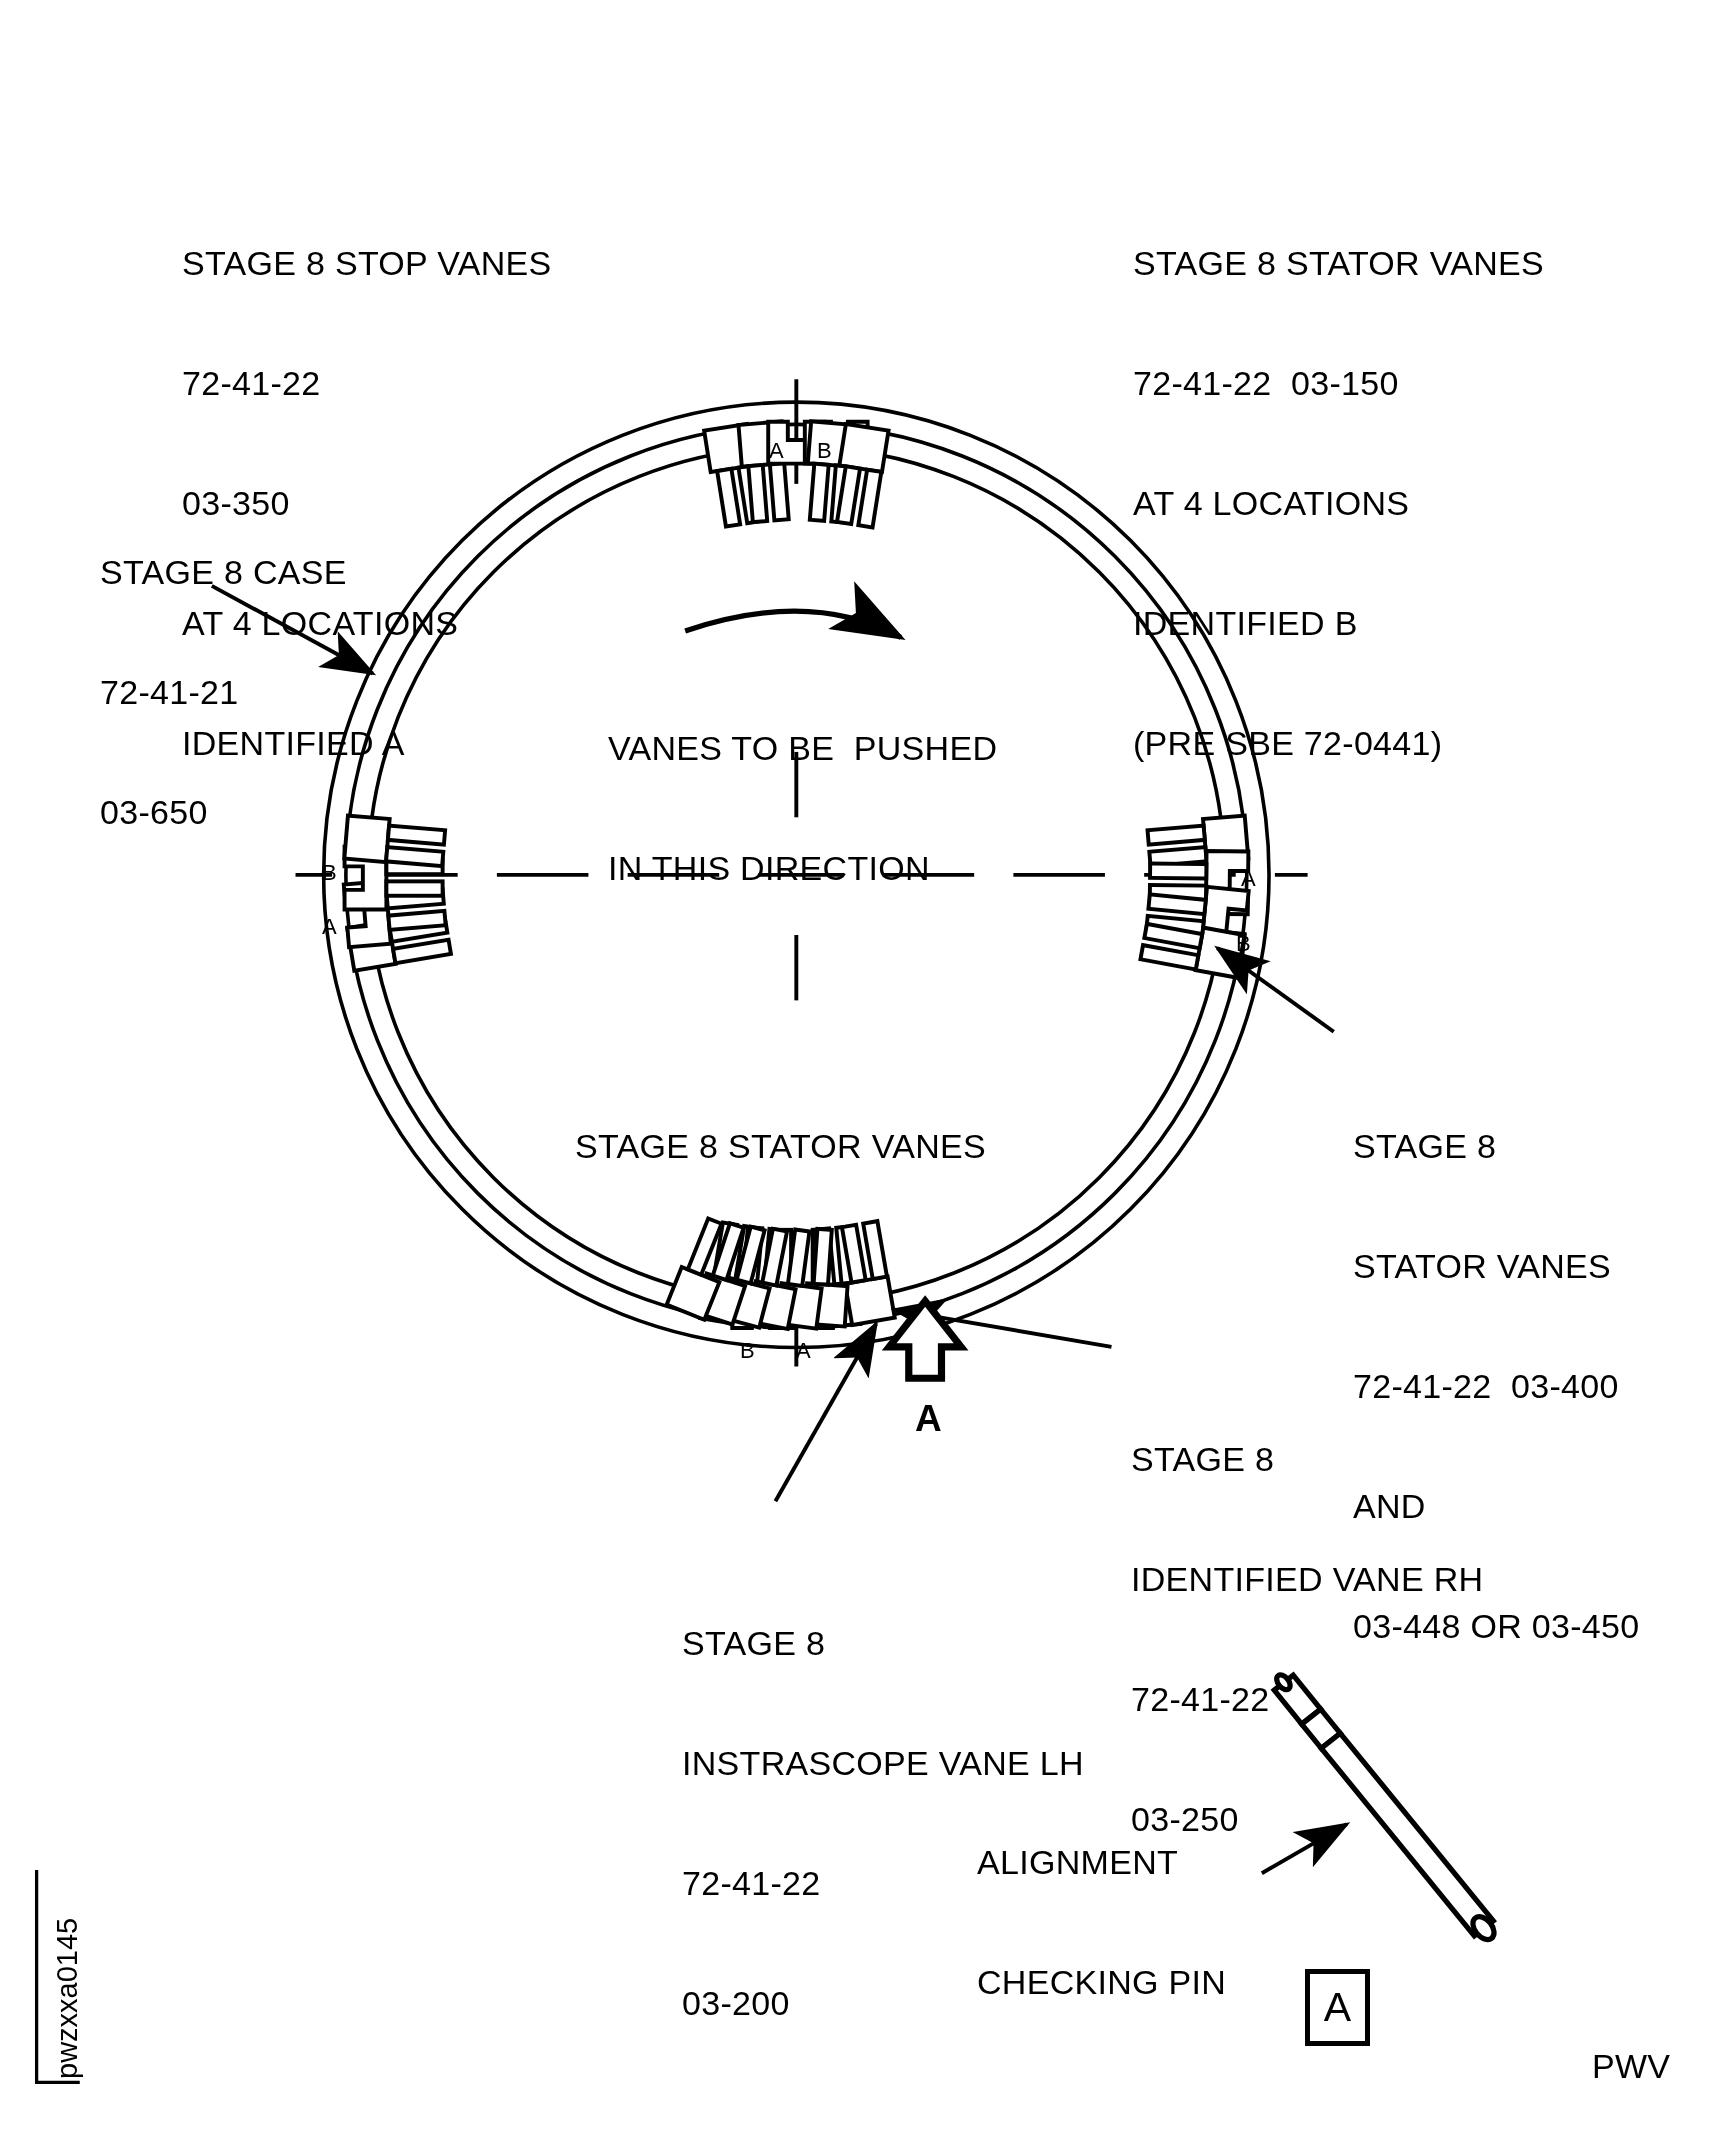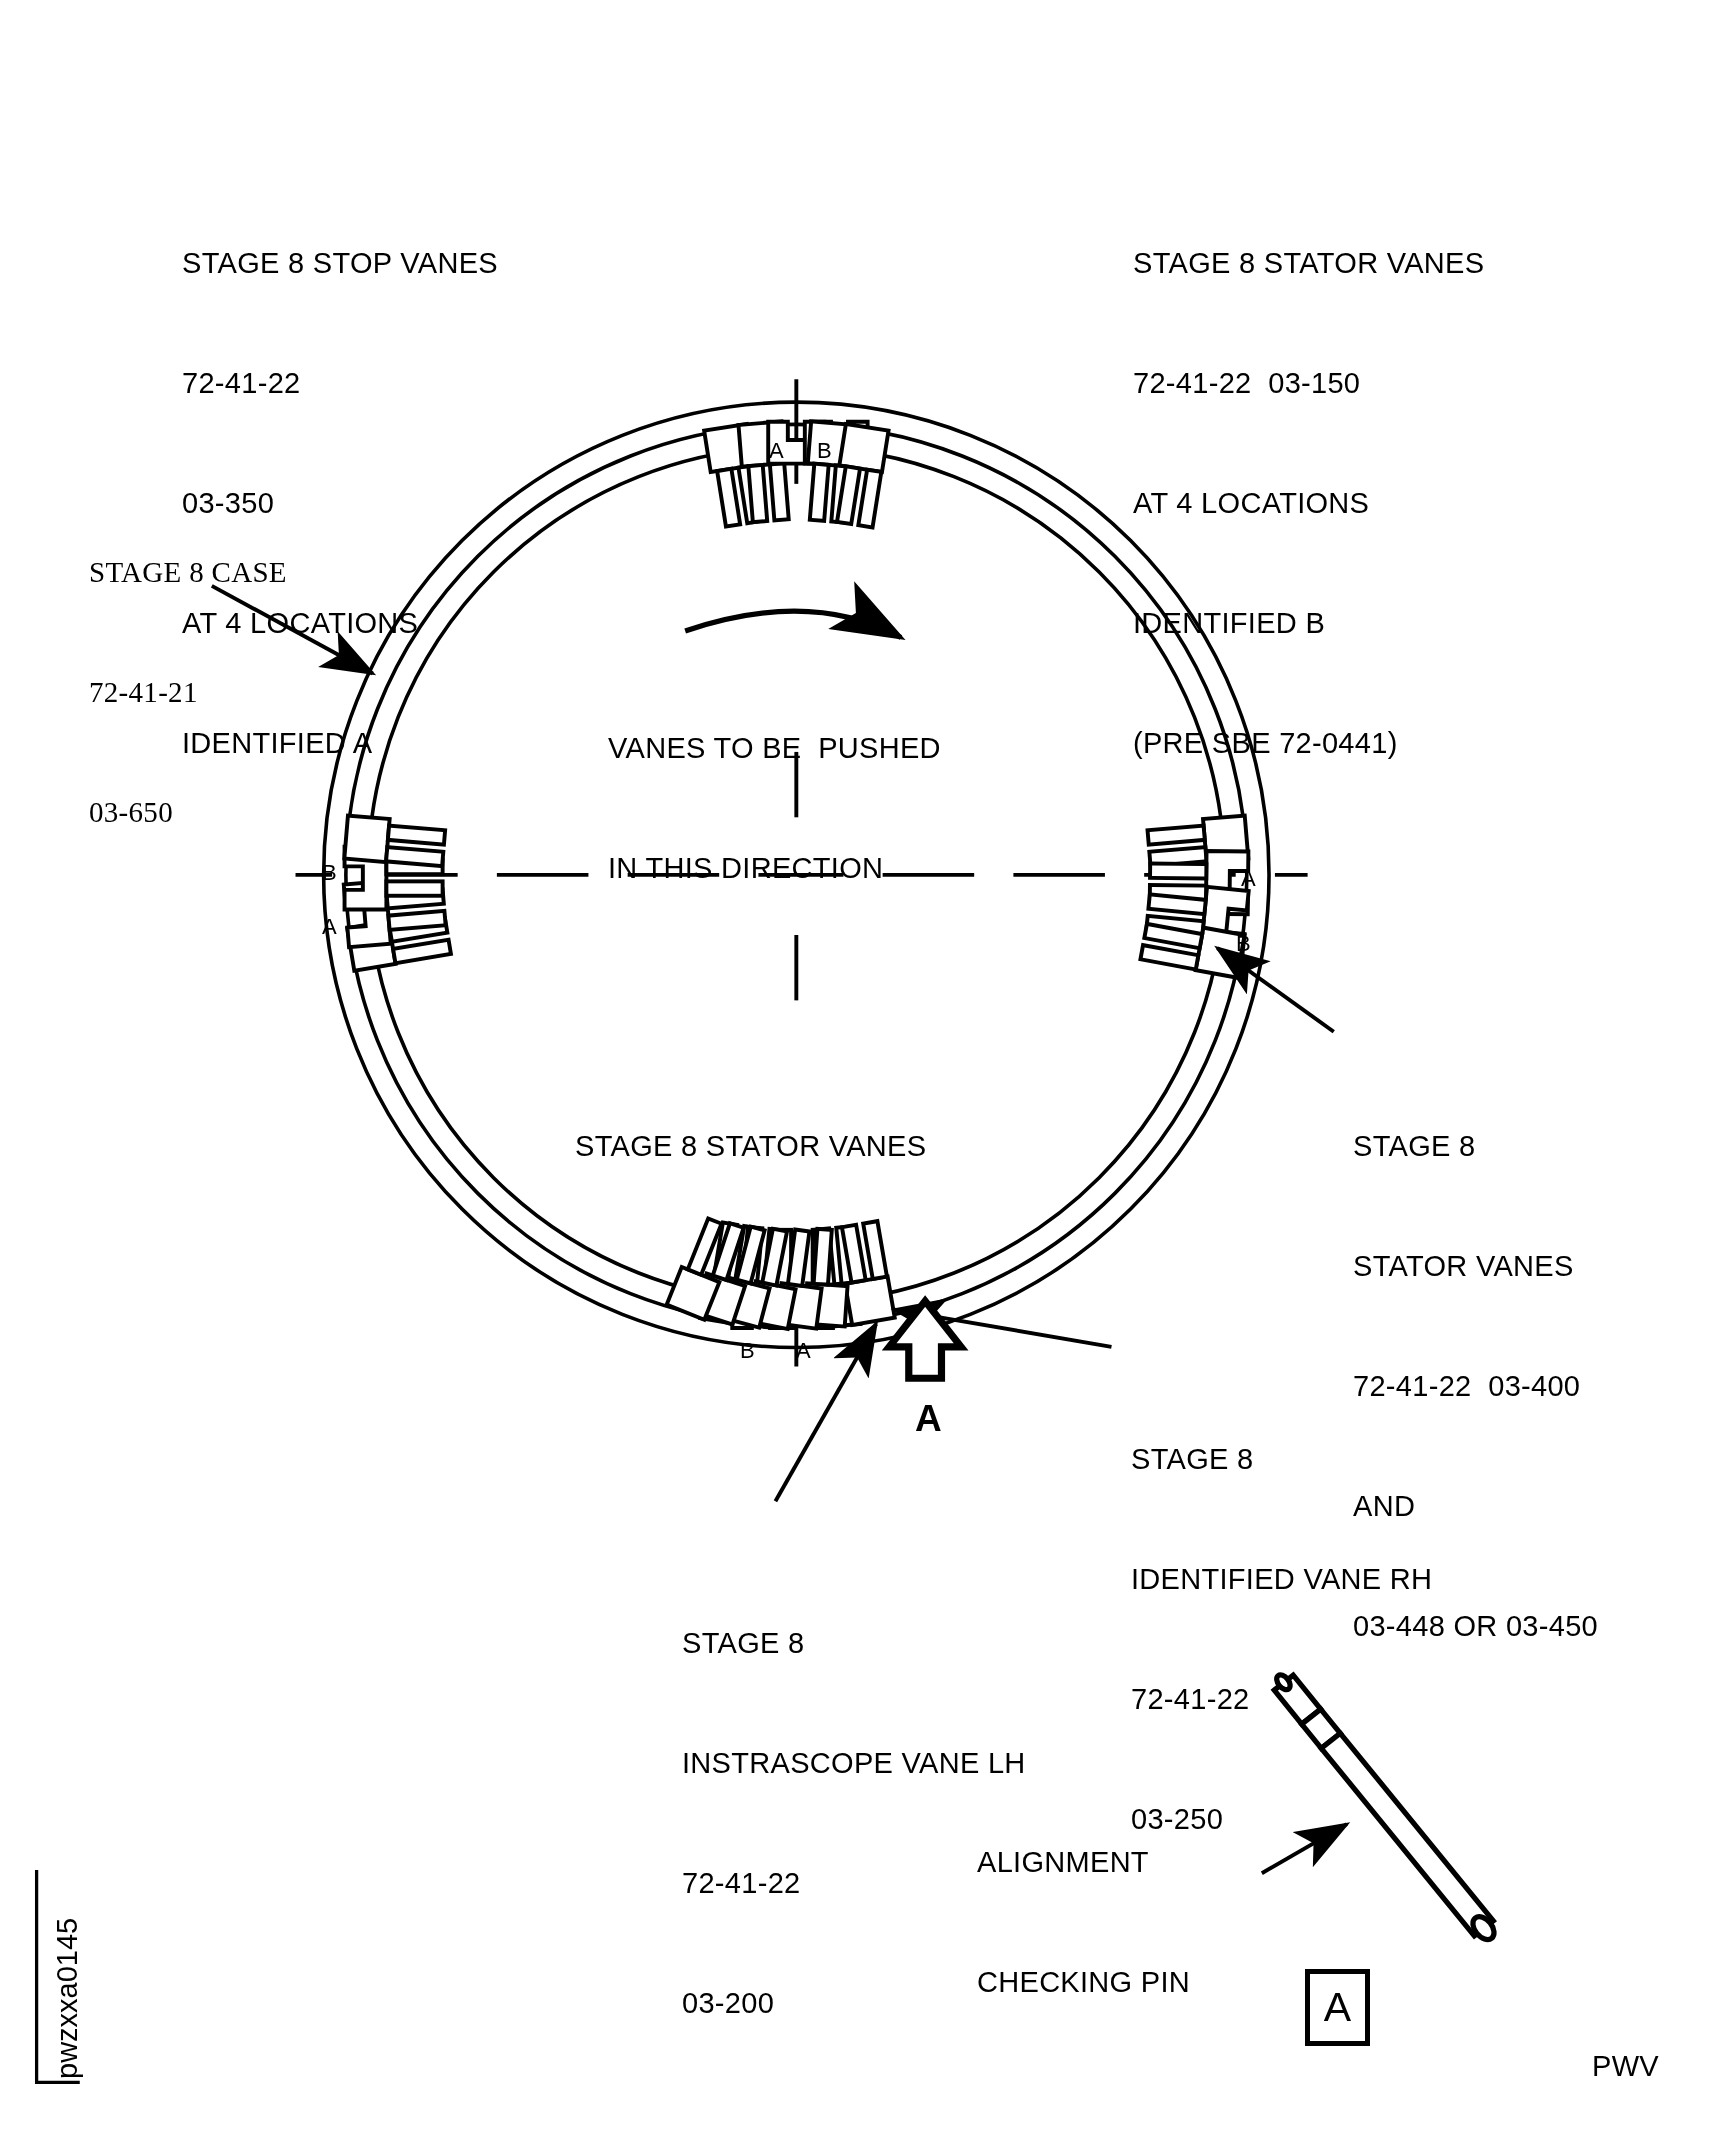--- a/index.html
+++ b/index.html
@@ -1,19 +1,19 @@
 <!DOCTYPE html>
 <html style="font-size:10.5px"><head>
 <meta charset="utf-8">
 <style>
   html,body{margin:0;padding:0;background:#ffffff;}
   body{width:1728px;height:2140px;position:relative;
        font-family:"Liberation Sans",sans-serif;color:#000;}
   #sheet{position:absolute;inset:0;width:1728px;height:2140px;}
-  .txt{position:absolute;white-space:pre;font-size:29px;line-height:40px;
+  .txt{position:absolute;white-space:pre;font-size:34px;line-height:40px;
        letter-spacing:0.3px;}
   .txt div{white-space:pre;}
   .small{font-size:22px;line-height:26px;}
   .vt{position:absolute;font-size:29px;transform:rotate(-90deg);
       transform-origin:left top;white-space:pre;}
   .boxA{position:absolute;border:5.9px solid #000;display:flex;
         align-items:center;justify-content:center;font-size:41px;}
   svg{position:absolute;left:0;top:0;overflow:visible;}
 </style>
 </head>
@@ -209,21 +209,21 @@
 </div>
 
 <div class="txt" style="left:1133px;top:163px;">
   <div>STAGE 8 STATOR VANES</div>
   <div>72-41-22  03-150</div>
   <div>AT 4 LOCATIONS</div>
   <div>IDENTIFIED B</div>
   <div>(PRE SBE 72-0441)</div>
 </div>
 
-<div class="txt" style="left:89px;top:472px;font-family:Liberation Serif, serif;">
+<div class="txt" style="left:100px;top:472px;">
   <div>STAGE 8 CASE</div>
   <div>72-41-21</div>
   <div>03-650</div>
 </div>
 
 <div class="txt" style="left:608px;top:648px;">
   <div>VANES TO BE  PUSHED</div>
   <div>IN THIS DIRECTION</div>
 </div>
 

